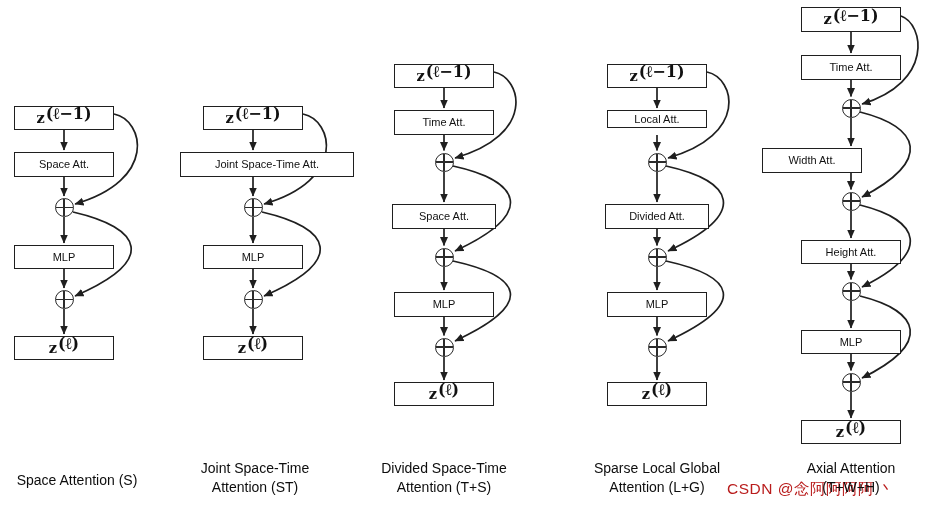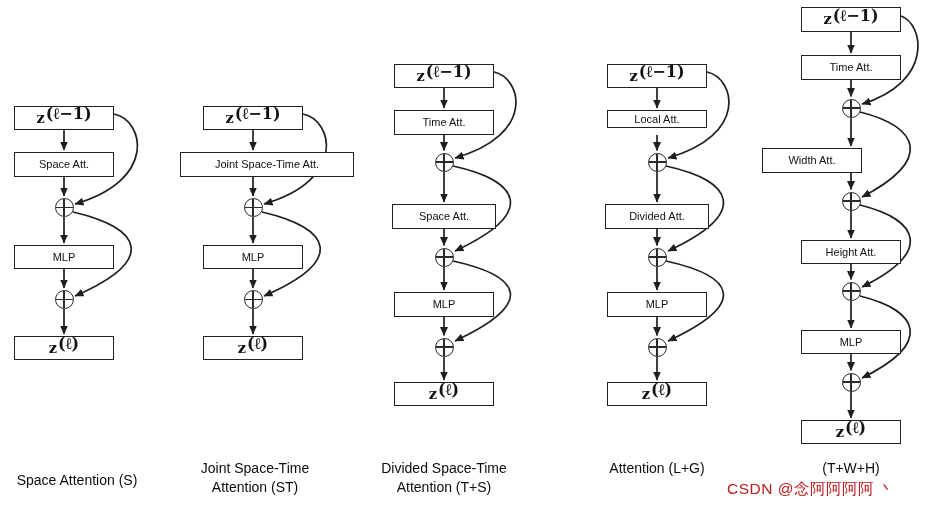--- a/index.html
+++ b/index.html
@@ -190,20 +190,21 @@
   <div class="plus" style="left:647.5px;top:247.5px"></div>
   <div class="node" style="left:607px;top:292px;width:100px;height:25px">
     <span>MLP</span>
   </div>
   <div class="plus" style="left:647.5px;top:337.5px"></div>
   <div class="node math" style="left:607px;top:382px;width:100px;height:24px">
     <span>z</span>
       <span class="msup">(ℓ)</span>
   </div>
   <div class="caption" style="left:577px;top:459px;width:160px">
+    <div>Sparse Local Global</div>
     <div>Attention (L+G)</div>
   </div>
 
   <div class="node math" style="left:801px;top:7px;width:100px;height:25px">
     <span>z</span>
       <span class="msup">(ℓ−1)</span>
   </div>
   <div class="node" style="left:801px;top:55px;width:100px;height:25px">
     <span>Time Att.</span>
   </div>
@@ -218,17 +219,18 @@
   <div class="plus" style="left:841.5px;top:281.5px"></div>
   <div class="node" style="left:801px;top:330px;width:100px;height:24px">
     <span>MLP</span>
   </div>
   <div class="plus" style="left:841.5px;top:372.5px"></div>
   <div class="node math" style="left:801px;top:420px;width:100px;height:24px">
     <span>z</span>
       <span class="msup">(ℓ)</span>
   </div>
   <div class="caption" style="left:771px;top:459px;width:160px">
+    <div>Axial Attention</div>
     <div>(T+W+H)</div>
   </div>
 
   <div class="watermark">CSDN @念阿阿阿阿 丶</div>
 </div>
 
 </body></html>

